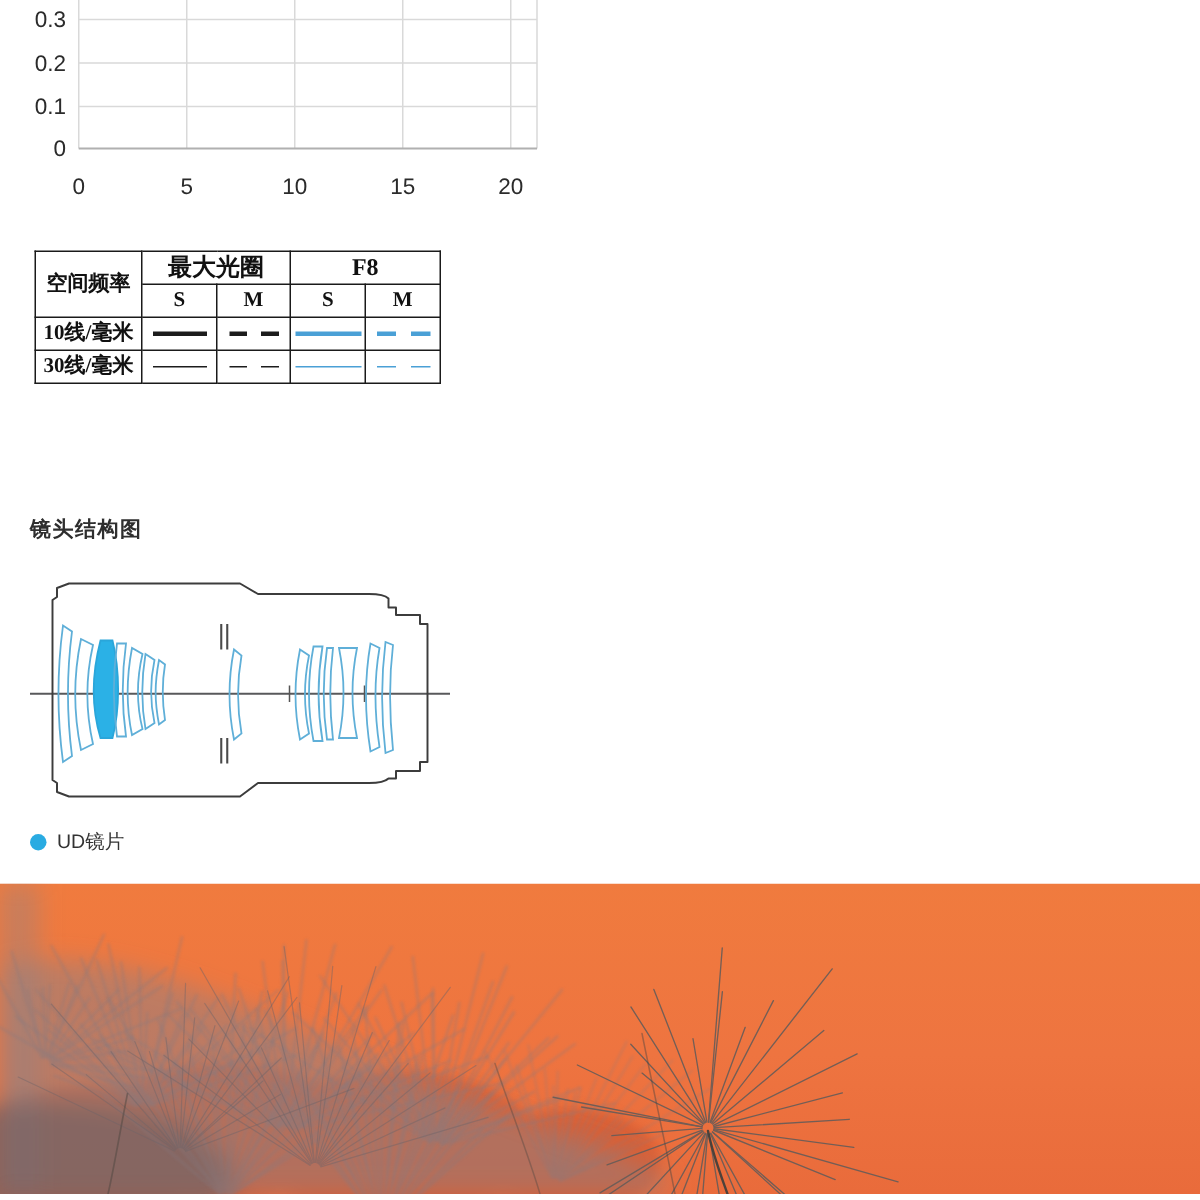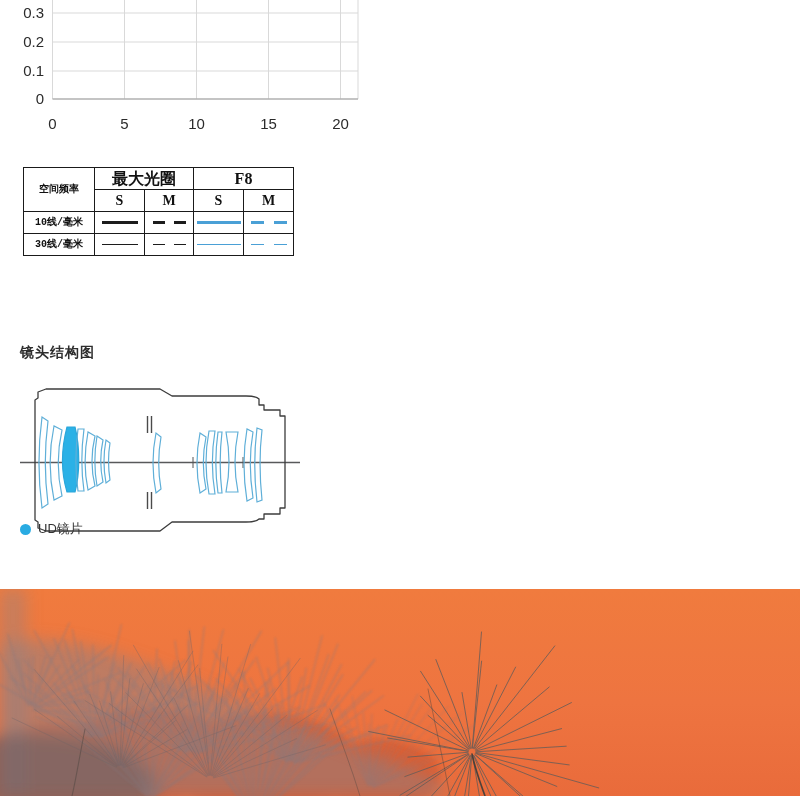--- a/index.html
+++ b/index.html
@@ -14,42 +14,42 @@
   #mtf-chart text{font-family:"Liberation Sans","DejaVu Sans",sans-serif;fill:#2b2b2b;font-size:15px;}
   
   #mtf-table{
     position:absolute;left:23px;top:167px;border-collapse:collapse;
     font-family:"Liberation Serif","DejaVu Serif",serif;color:#111;
   }
   #mtf-table td,#mtf-table th{
     border:1px solid #1a1a1a;padding:0;text-align:center;vertical-align:middle;
     font-weight:600;height:21px;line-height:21px;
   }
-  #mtf-table .c-freq{width:70px;font-size:10px;font-family:Liberation Mono, monospace;}
+  #mtf-table .c-freq{width:70px;font-size:14px;}
   #mtf-table .c-s{font-size:14px;}
   #mtf-table .c-g{font-size:16px;}
   #mtf-table .c0{width:70px;} #mtf-table .c1{width:49px;} #mtf-table .c2{width:48px;}
   #mtf-table .c3{width:49px;} #mtf-table .c4{width:49px;}
   .ls{margin:0 auto;}
   [data-style="black-solid-thick"]{width:36px;height:3px;background:#1c1c1c;}
   [data-style="black-dashed-thick"]{width:33px;height:3px;background:repeating-linear-gradient(90deg,#1c1c1c 0 12px,transparent 12px 21px);}
   [data-style="blue-solid-thick"]{width:44px;height:2.6px;background:#4aa0d6;}
   [data-style="blue-dashed-thick"]{width:36px;height:2.6px;background:repeating-linear-gradient(90deg,#4aa0d6 0 13px,transparent 13px 23px);}
   [data-style="black-solid-thin"]{width:36px;height:1.4px;background:#1c1c1c;}
   [data-style="black-dashed-thin"]{width:33px;height:1.4px;background:repeating-linear-gradient(90deg,#1c1c1c 0 12px,transparent 12px 21px);}
   [data-style="blue-solid-thin"]{width:44px;height:1.4px;background:#4aa0d6;}
   [data-style="blue-dashed-thin"]{width:36px;height:1.4px;background:repeating-linear-gradient(90deg,#4aa0d6 0 13px,transparent 13px 23px);}
   
   #lens-heading{
     position:absolute;left:20px;top:344px;font-size:14px;font-weight:600;color:#2e2e2e;
     letter-spacing:1px;
   }
   #lens-svg{position:absolute;left:15px;top:380px;width:290px;height:160px;}
   .lens-el{fill:none;stroke:#5fafd8;stroke-width:1.2;}
-  #ud-legend{position:absolute;left:20px;top:520px;display:flex;align-items:center;gap:7px;justify-content:flex-end;}
+  #ud-legend{position:absolute;left:20px;top:552px;display:flex;align-items:center;gap:7px;justify-content:flex-end;}
   #ud-dot{width:11px;height:11px;border-radius:50%;background:#29abe2;}
   #ud-label{font-size:13px;color:#333;}
   
   #photo{position:absolute;left:0;top:589px;width:800px;height:207px;}
 </style>
 </head>
 <body>
 
 <svg id="mtf-chart" viewBox="0 0 380 140">
   <g stroke="#d9d9d9" stroke-width="1">

